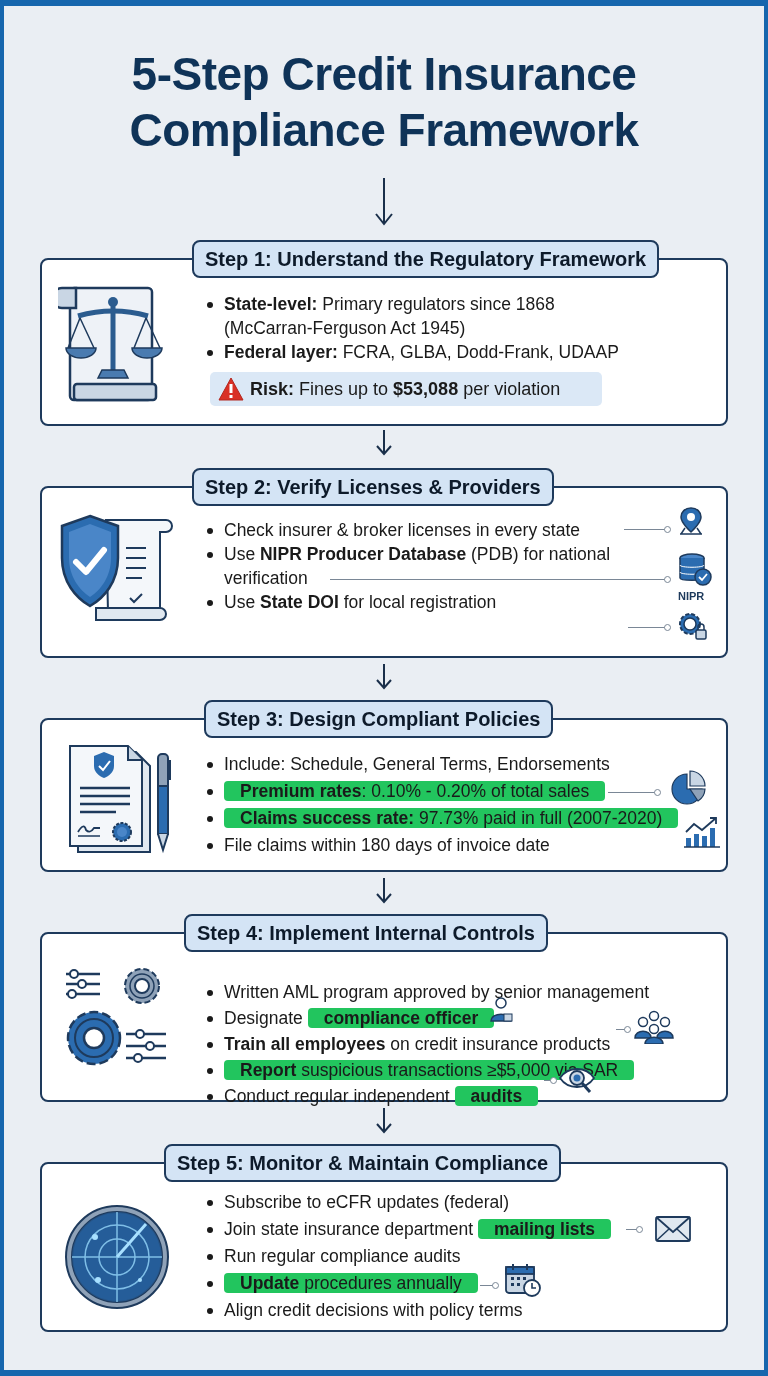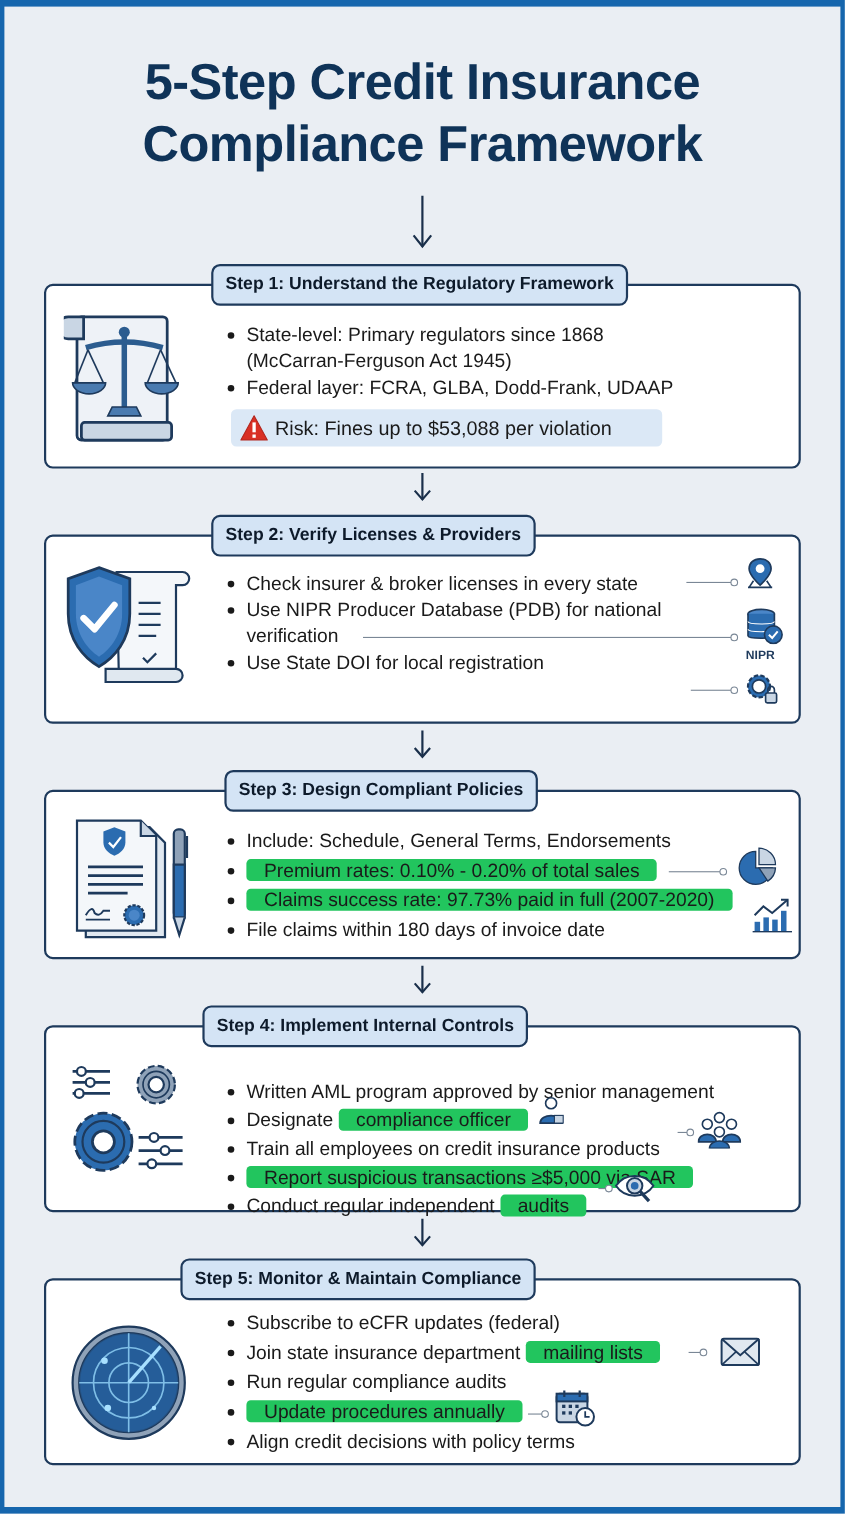--- a/index.html
+++ b/index.html
@@ -24,35 +24,35 @@
     color: #1a2f4a;
   }
   .arrow svg { display: block; }
   .card {
     position: absolute; left: 40px; width: 688px;
     background: #ffffff; border: 2px solid #1e3a5c; border-radius: 8px;
   }
   .step-header {
     position: absolute; top: -20px; height: 38px; padding: 0 11px;
     background: #d4e4f5; border: 2px solid #1e3a5c; border-radius: 8px;
-    font-weight: bold; font-size: 16px; line-height: 34px; color: #0d1a2a;
+    font-weight: bold; font-size: 20px; line-height: 34px; color: #0d1a2a;
     white-space: nowrap;
   }
   .icon-left { position: absolute; }
   ul.bullets { position: absolute; list-style: none; }
   ul.bullets li {
     position: relative; padding-left: 20px; font-size: 17.5px; line-height: 24px; color: #1a1a1a;
     white-space: nowrap;
   }
   ul.bullets li::before {
     content: ""; position: absolute; left: 3px; top: 10px; width: 6px; height: 6px;
     border-radius: 50%; background: #1a1a1a;
   }
   ul.bullets li.cont::before { display: none; }
-  b { font-weight: normal; }
+  b { font-weight: bold; }
   .hl { background: #22c55e; border-radius: 4px; padding: 0 16px; }
   .risk {
     position: absolute; left: 168px; top: 112px; width: 392px; height: 34px;
     background: #dbe8f6; border-radius: 5px; font-size: 18px; line-height: 34px;
     padding-left: 40px; color: #1a1a1a;
   }
   .risk svg { position: absolute; left: 8px; top: 5px; }
   .connector { position: absolute; height: 1px; background: #7a8796; }
   .connector::after {
     content: ""; position: absolute; right: -3px; top: -3px; width: 5px; height: 5px;

